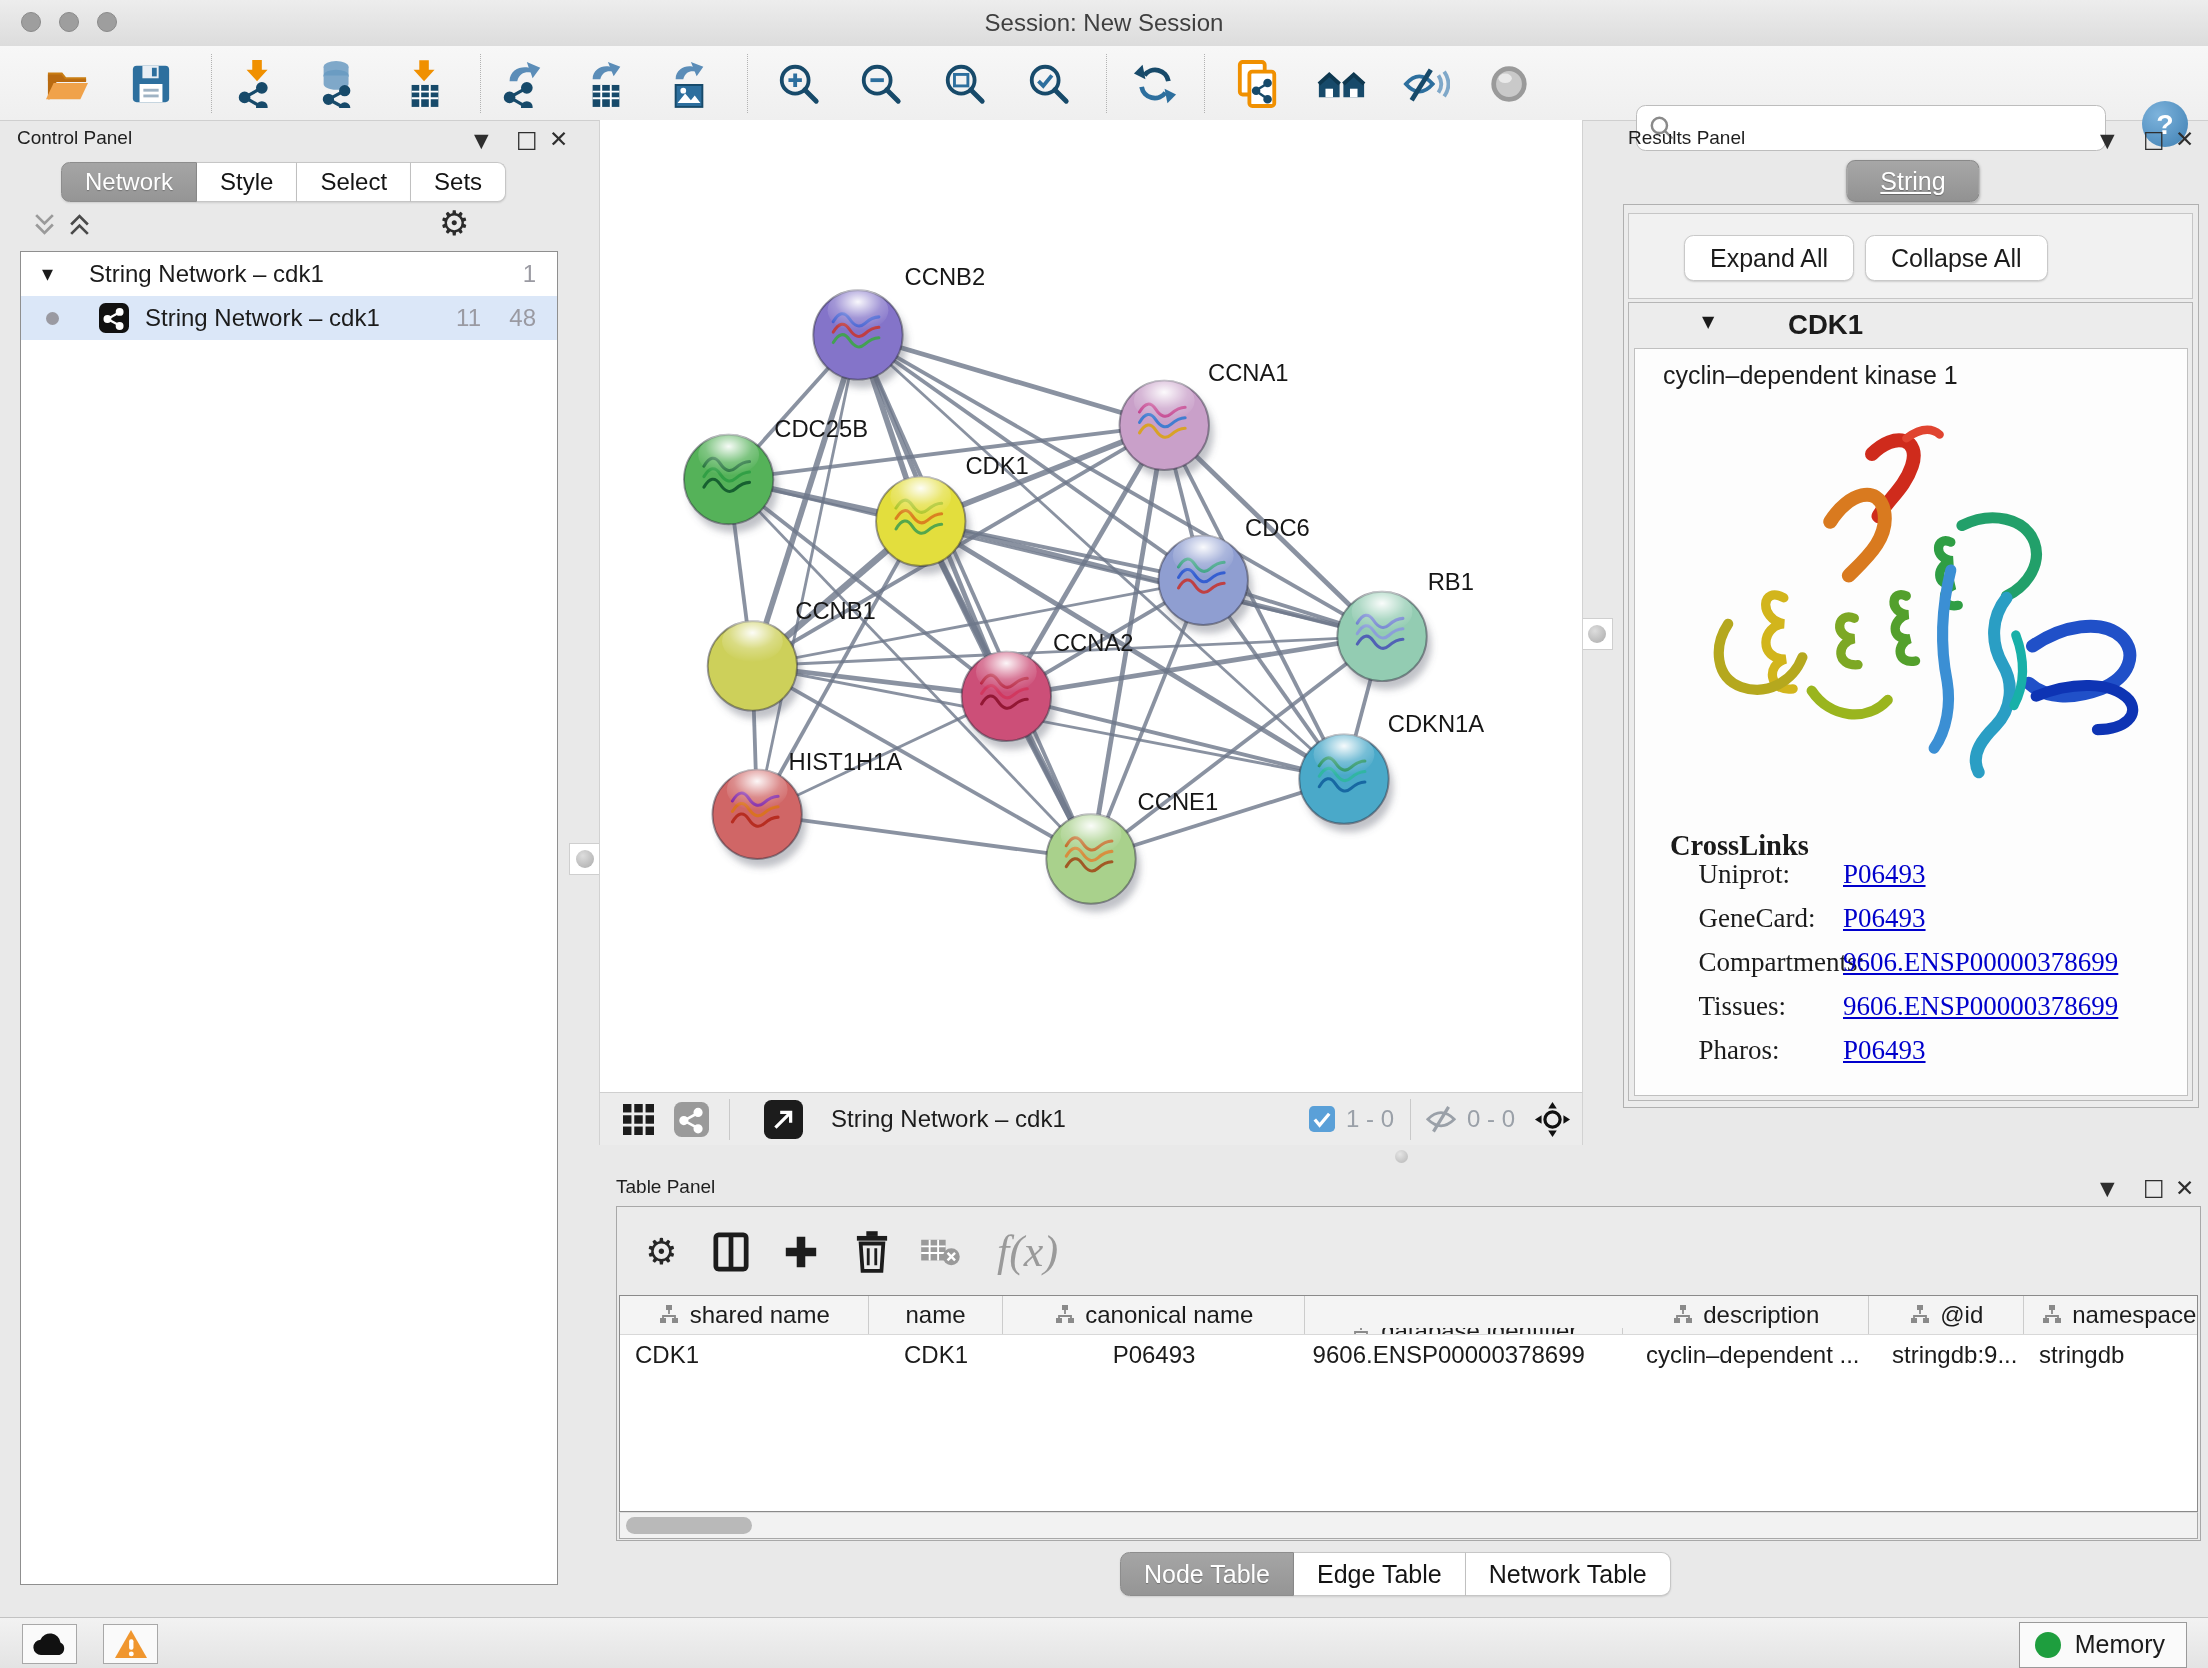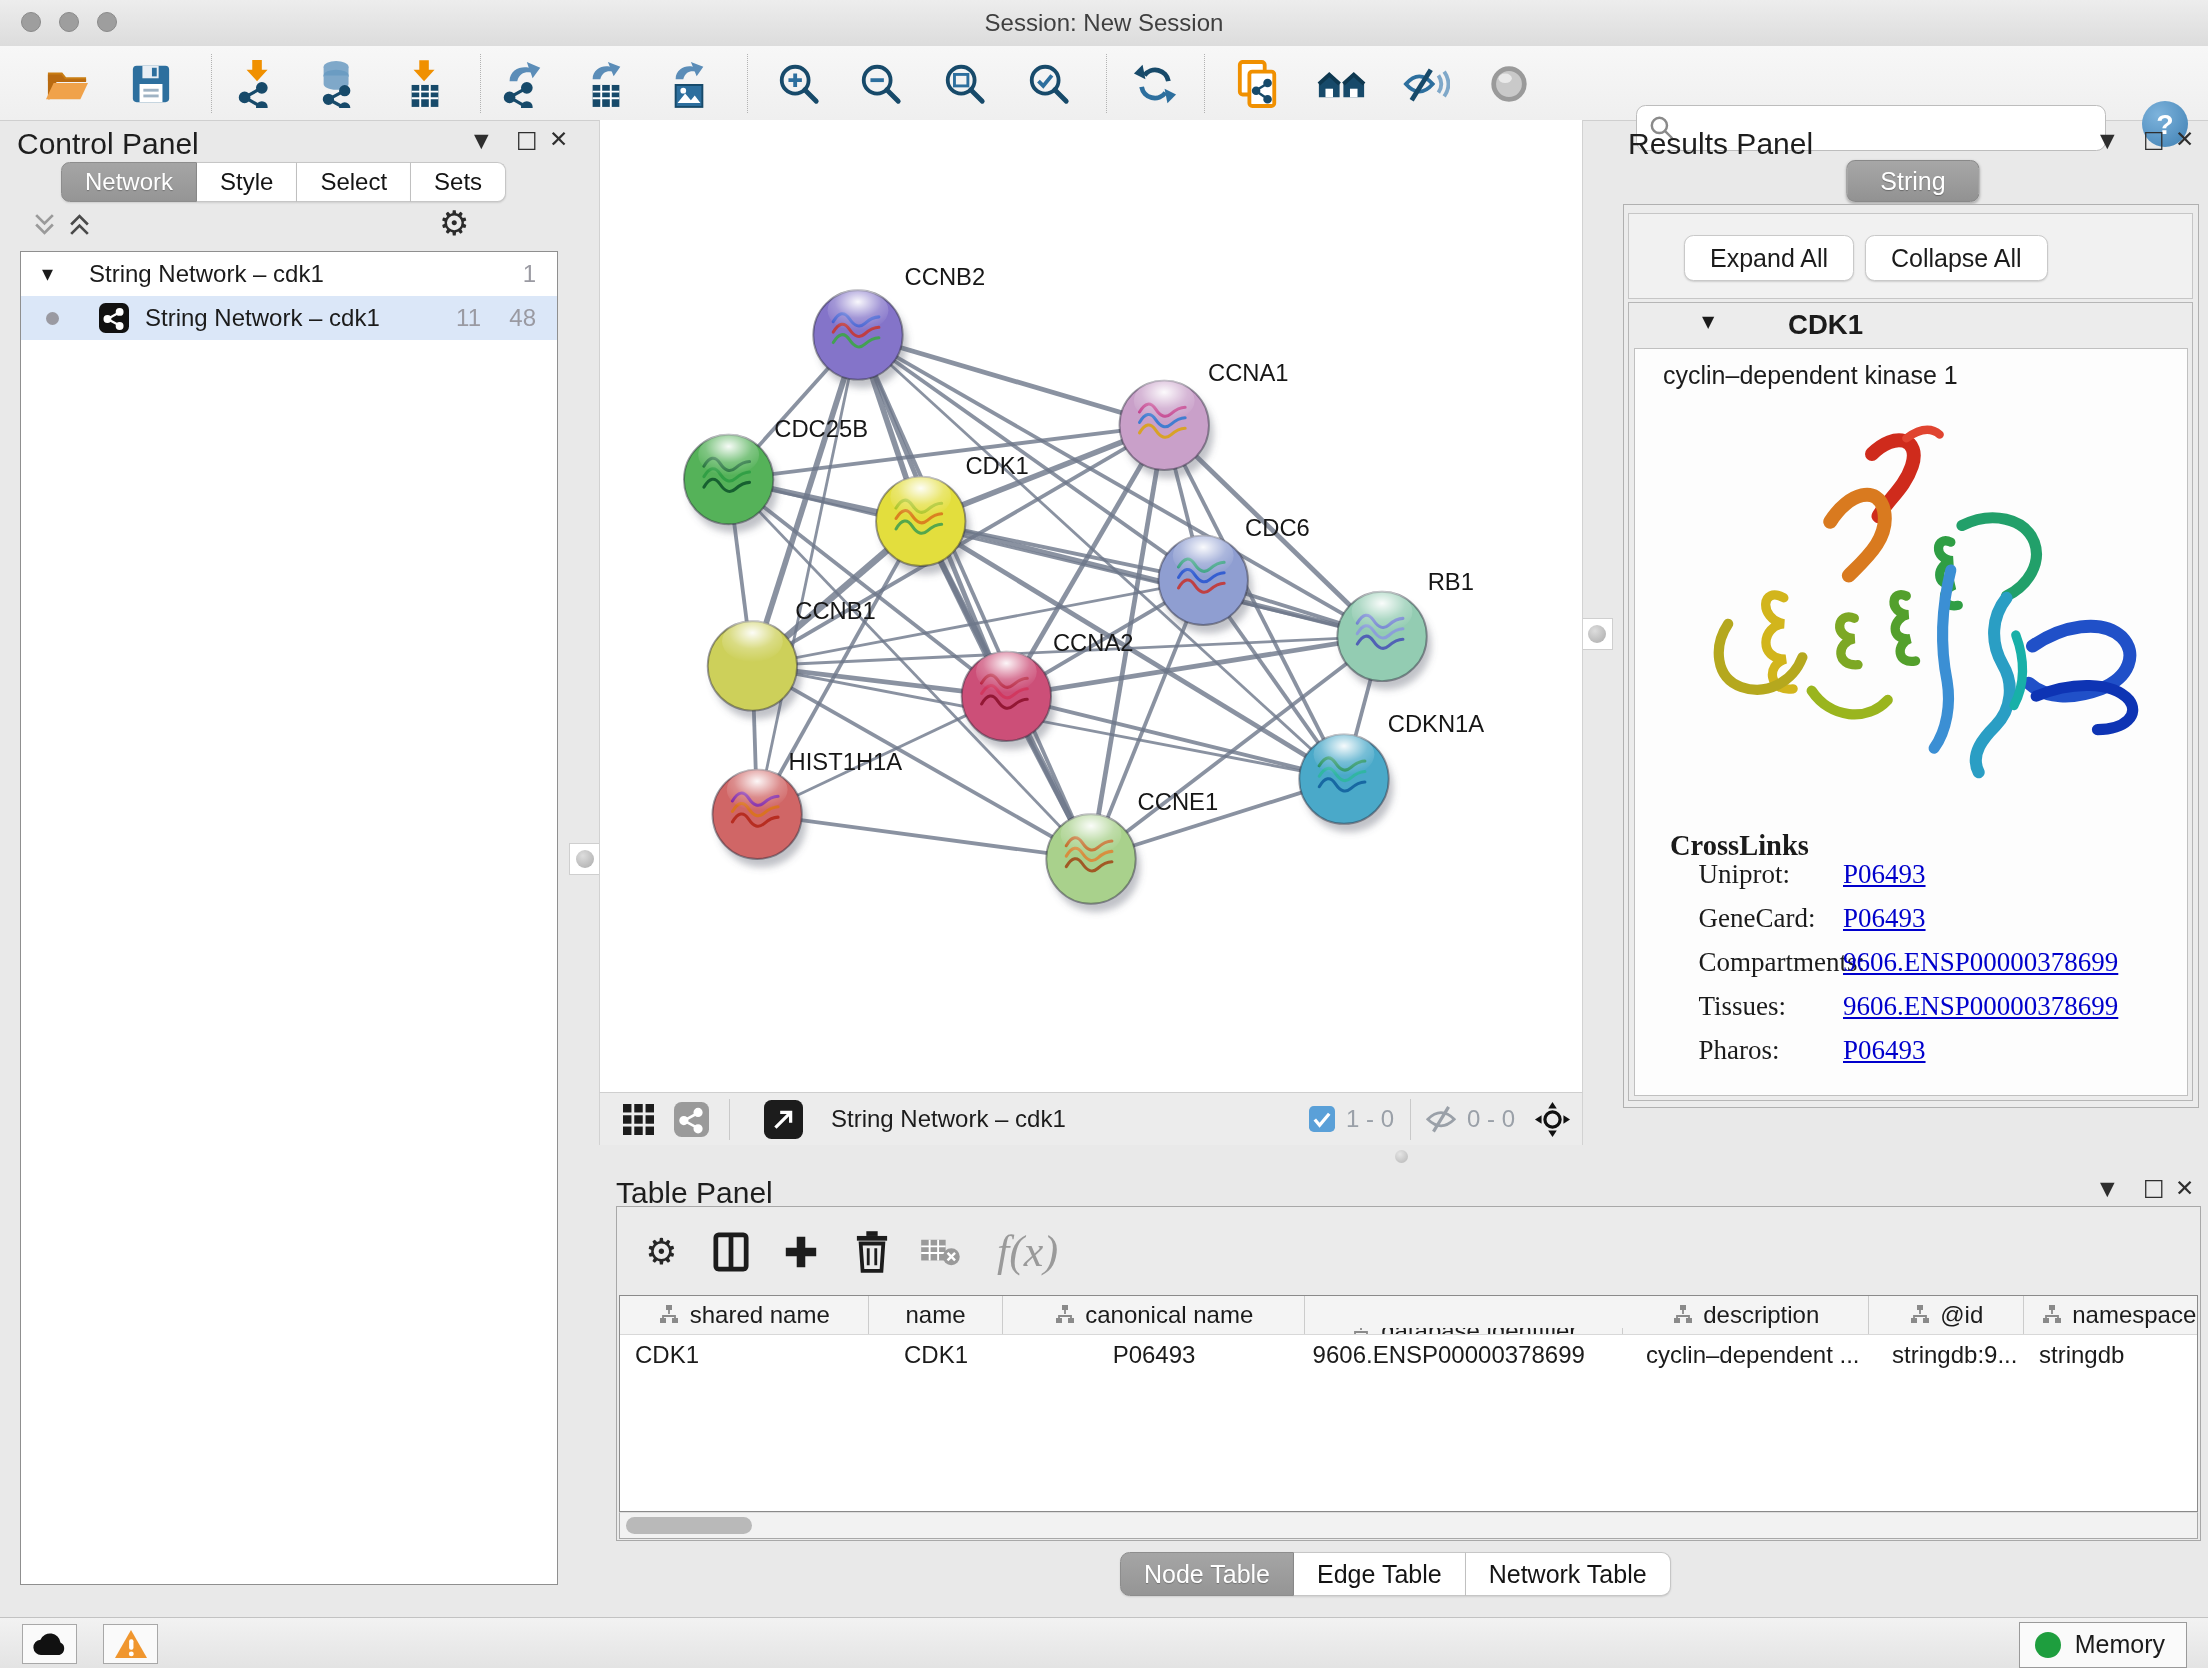--- a/index.html
+++ b/index.html
@@ -11,21 +11,21 @@
   .tlight{position:absolute;top:12.4px;width:20px;height:20px;border-radius:50%;background:#9e9e9e;border:1px solid #8a8a8a;box-sizing:border-box;}
   #win-title{left:0;top:0;width:2208px;height:46px;line-height:46px;text-align:center;font-size:24px;color:#3f3f3f;}
   
   #toolbar{left:0;top:46px;width:2208px;height:74px;background:linear-gradient(#f7f7f7,#efefef);border-bottom:1px solid #cfcfcf;}
   .tbtn{position:absolute;top:13.3px;width:53px;height:49px;display:flex;align-items:center;justify-content:center;}
   .tsep{position:absolute;top:7.6px;height:59px;border-left:1px dotted #b2b2b2;}
   #search-box{position:absolute;left:1636px;top:59px;width:468px;height:44px;background:#fff;border:1px solid #bdbdbd;border-radius:9.5px;display:flex;align-items:center;}
   #search-input{border:none;outline:none;font-size:23px;flex:1;background:transparent;font-family:"Liberation Sans",sans-serif;}
   #help-btn{position:absolute;left:2142px;top:55px;width:46px;height:46px;border-radius:50%;background:radial-gradient(circle at 35% 30%,#7db3dc,#3e7fb2);color:#fff;font-size:28.5px;font-weight:bold;text-align:center;line-height:46px;}
   
-  .ptitle{font-size:30px;color:#1e1e1e;}
+  .ptitle{font-size:19px;color:#1e1e1e;}
   .winic{position:absolute;top:0;font-size:19px;color:#2e2e2e;cursor:default;}
   .winic.sq{font-size:23px;}
   .winic.x{font-weight:bold;font-size:23px;}
   
   .segrow{display:flex;}
   .seg{background:#fff;border:1px solid #c6c6c6;border-left-width:0;font-size:24px;color:#141414;padding:0 23px;height:38px;line-height:38px;box-shadow:0 1px 1.9px rgba(0,0,0,.12);}
   .seg:first-child{border-left-width:1px;border-radius:8.6px 0 0 8.6px;}
   .seg:last-child{border-radius:0 8.6px 8.6px 0;}
   .seg.on{background:linear-gradient(#a5a5a5,#959595);color:#fff;border-color:#8d8d8d;text-shadow:0 1px 1px rgba(0,0,0,.25);}
   
@@ -42,21 +42,21 @@
   #canvas-toolbar{left:599px;top:1092px;width:982px;height:52px;background:#ececec;border-top:1px solid #cfcfcf;border-left:1px solid #d2d2d2;border-right:1px solid #d2d2d2;}
   .cdiv{position:absolute;top:5.7px;height:41px;border-left:1px solid #c9c9c9;}
   #net-title{position:absolute;left:231px;top:0;height:52px;line-height:52px;font-size:24px;color:#1c1c1c;}
   .cnt{position:absolute;top:0;height:52px;line-height:52px;font-size:24px;color:#9aa0a8;}
   
   .vsplit-handle{position:absolute;width:30px;height:30px;background:#fff;border:1px solid #cfcfcf;display:flex;align-items:center;justify-content:center;}
   .vsplit-handle i{width:18px;height:18px;border-radius:50%;background:radial-gradient(circle at 38% 32%,#ddd,#aaa);display:block;}
   #hsplit-dot{left:1395px;top:1150px;width:13.3px;height:13.3px;border-radius:50%;background:radial-gradient(circle at 38% 32%,#e5e5e5,#b5b5b5);}
   
   #res-title{left:1628px;top:127px;}
-  #res-tab{left:1913px;top:160px;transform:translateX(-50%);background:linear-gradient(#a7a7a7,#929292);color:#fff;font-size:25px;padding:0 33px;height:40px;line-height:40px;border-radius:8.6px;border:1px solid #898989;box-shadow:0 1.9px 2.9px rgba(0,0,0,.25);text-shadow:0 1px 1px rgba(0,0,0,.3);}
+  #res-tab{left:1913px;top:160px;transform:translateX(-50%);background:linear-gradient(#a7a7a7,#929292);color:#fff;font-size:25px;padding:0 33px;height:40px;line-height:40px;border-radius:8.6px;border:1px solid #898989;box-shadow:0 1.9px 2.9px rgba(0,0,0,.25);text-shadow:0 1px 1px rgba(0,0,0,.3);text-decoration:underline;}
   #res-outer{left:1623px;top:204px;width:576px;height:904px;background:#ececec;border:1px solid #b0b0b0;box-sizing:border-box;}
   #res-btnbox{left:1628px;top:213px;width:565px;height:86px;background:#f1f1f1;border:1px solid #c6c6c6;box-sizing:border-box;}
   .rbtn{position:absolute;top:21px;height:44px;line-height:44px;background:#fff;border:1px solid #c9c9c9;border-radius:9.5px;font-size:25px;padding:0 25px;box-shadow:0 1px 1.9px rgba(0,0,0,.15);}
   #res-group{left:1628px;top:302px;width:565px;height:799px;background:#ececec;border:1px solid #b6b6b6;box-sizing:border-box;}
   #res-ghead{left:1628px;top:302px;width:565px;height:46px;}
   #res-gene{position:absolute;left:160px;top:0;height:46px;line-height:46px;font-size:27.6px;font-weight:bold;}
   #res-content{left:1634px;top:348px;width:554px;height:748px;background:#fdfdfd;border:1px solid #c0c0c0;box-sizing:border-box;}
   #res-desc{left:1663px;top:361px;font-size:25px;}
   #protein-svg{left:1666px;top:403px;}
   #cl-title{left:1670px;top:830px;font-family:"Liberation Serif",serif;font-size:28.5px;font-weight:bold;}

